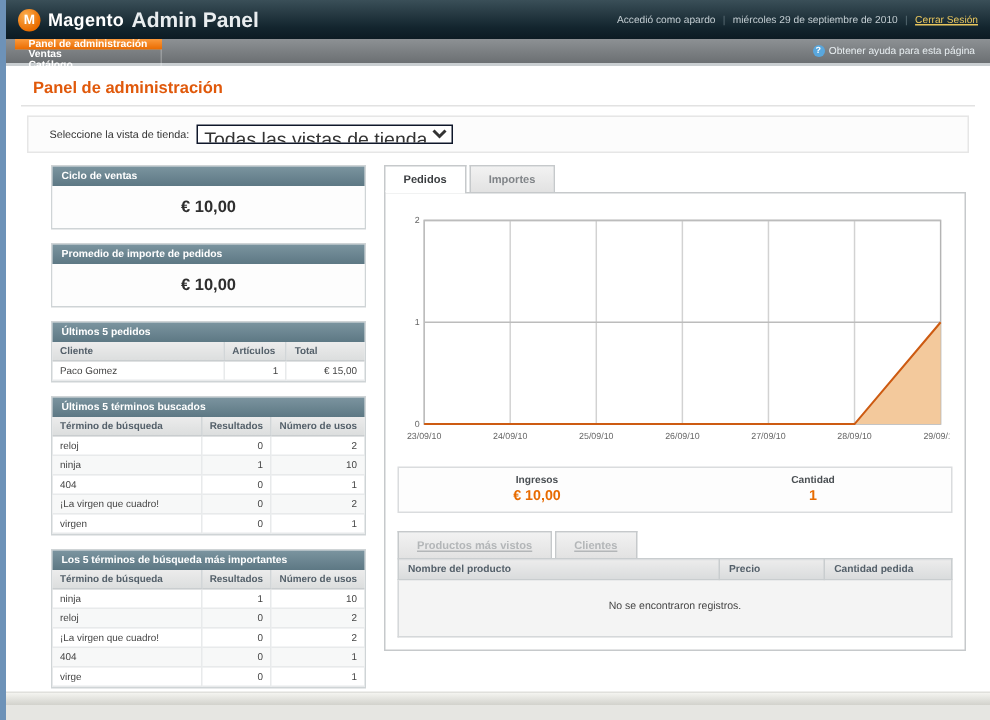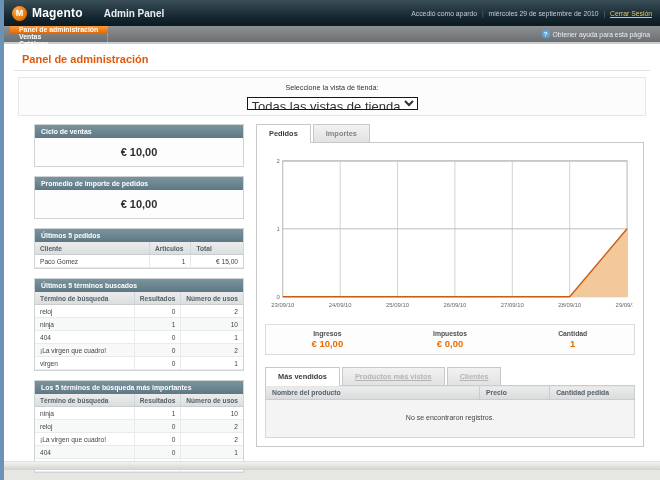--- a/index.html
+++ b/index.html
@@ -6,39 +6,39 @@
   html,body { width:660px; height:480px; overflow:hidden; }
   body { font-family:"Liberation Sans", sans-serif; background:#e6e6e2; position:relative; }
   .edge-strip { position:absolute; left:0; top:0; width:4px; height:480px; background:#6d92b8; z-index:5; }
   .app { position:absolute; left:4px; top:0; width:656px; height:480px; }
 
   
   .top-bar { height:26px; background:linear-gradient(#3a4f58,#13252e 70%,#0c1b23); display:flex; align-items:center; padding:0 8px; }
   .logo { display:flex; align-items:center; gap:5px; }
   .logo-badge { width:15px; height:15px; border-radius:50%; background:radial-gradient(circle at 35% 30%, #fcae4e, #e96d00 70%); color:#fff; font-size:9px; font-weight:bold; text-align:center; line-height:15px; }
   .logo-name { color:#fff; font-size:12px; font-weight:bold; letter-spacing:.2px; }
-  .logo-sub { color:#e9edef; font-size:10px; font-weight:bold; margin-left:16px; }
+  .logo-sub { color:#e9edef; font-size:14px; font-weight:bold; margin-left:0; }
   .top-spacer { flex:1; }
   .search-input { width:112px; height:14px; font-size:7px; color:#555; border:1px solid #9db0b8; background:#fff; padding:1px 3px; margin-right:8px; }
   .user-area { color:#c2ccd1; font-size:6.8px; white-space:nowrap; }
   .user-area .sep { color:#5d7078; margin:0 3px; }
   .logout-link { color:#e8c65e; text-decoration:underline; cursor:pointer; }
 
   
   .nav-bar { height:18px; background:linear-gradient(#8d9194,#6b6f72); display:flex; align-items:stretch; padding-left:6px; border-bottom:2px solid #c9ced1; }
   .nav-item { color:#fff; font-size:6.9px; font-weight:bold; padding:0 9px; display:flex; align-items:center; cursor:pointer; border-right:1px solid rgba(255,255,255,.25); white-space:nowrap; }
   .nav-item.active { background:linear-gradient(#fb9a3c,#ea6b00); border-right-color:transparent; }
   .nav-help { margin-left:auto; display:flex; align-items:center; gap:3px; padding-right:10px; color:#e8eef1; font-size:6.8px; cursor:pointer; }
   .help-icon { width:8px; height:8px; border-radius:50%; background:#59a7dd; color:#fff; font-size:6px; font-weight:bold; text-align:center; line-height:8px; }
 
   
   .main { background:#fff; height:426px; padding-top:7px; position:relative; }
   .page-title { color:#e0590b; font-size:11px; font-weight:bold; margin:2px 18px 5px 18px; }
   .title-rule { border-top:1px solid #e2e2e2; margin:0 10px 6px 10px; }
-  .store-row { margin:0 14px 8px 14px; background:#fcfcfc; border:1px solid #e6e6e6; padding:5px 14px; font-size:7.2px; color:#333; display:flex; align-items:center; gap:5px;flex-direction:column; }
+  .store-row { margin:0 14px 8px 14px; background:#fcfcfc; border:1px solid #e6e6e6; padding:5px 14px; font-size:7.2px; color:#333; display:flex; align-items:center; gap:5px; }
   .store-select, .range-select { font-size:13px; color:#333; border:1px solid #0f172a; background:#fff; height:13px; }
 
   .dash { display:flex; margin:4px 16px 0 30px; gap:12px; }
   .col-left { width:210px; flex:none; }
   .col-right { flex:1; min-width:0; }
 
   
   .box { border:1px solid #cfd4d6; margin-bottom:9px; background:#fff; }
   .box-header { background:linear-gradient(#7b949f,#5d7884); color:#fff; font-size:6.9px; font-weight:bold; padding:3px 6px; }
   .box-value { text-align:center; font-size:11px; font-weight:bold; color:#2f2f2f; padding:8px 4px; background:#fdfdfd; }
@@ -258,31 +258,26 @@
                 <text x="366" y="152" font-size="6" fill="#666" text-anchor="middle" font-family="Liberation Sans, sans-serif">29/09/10</text>
                 <polygon points="16,142 74.33333333333334,142 132.66666666666669,142 191,142 249.33333333333334,142 307.6666666666667,142 366,73 366,142 16,142" fill="#f3c99c"></polygon>
                 <polyline points="16,142 74.33333333333334,142 132.66666666666669,142 191,142 249.33333333333334,142 307.6666666666667,142 366,73" fill="none" stroke="#cd5b12" stroke-width="1.4"></polyline>
               </svg></div>
           <div class="stats-bar" id="stats-bar">
               <div class="stat">
                 <div class="stat-label">Ingresos</div>
                 <div class="stat-value">€ 10,00</div>
               </div>
               <div class="stat">
-                <div class="stat-label">Impuestos</div>
-                <div class="stat-value">€ 0,00</div>
-              </div>
-              <div class="stat">
                 <div class="stat-label">Cantidad</div>
                 <div class="stat-value">1</div>
               </div>
             </div>
 
           <div class="bottom-tabs tab-row" id="bottom-tabs">
-              <span class="tab active">Más vendidos</span>
               <span class="tab disabled">Productos más vistos</span>
               <span class="tab disabled">Clientes</span>
             </div>
           <div>
             <table class="products">
               <thead>
                   <tr id="products-head">
                     <th class="w-name">Nombre del producto</th>
                     <th class="w-price">Precio</th>
                     <th>Cantidad pedida</th>

